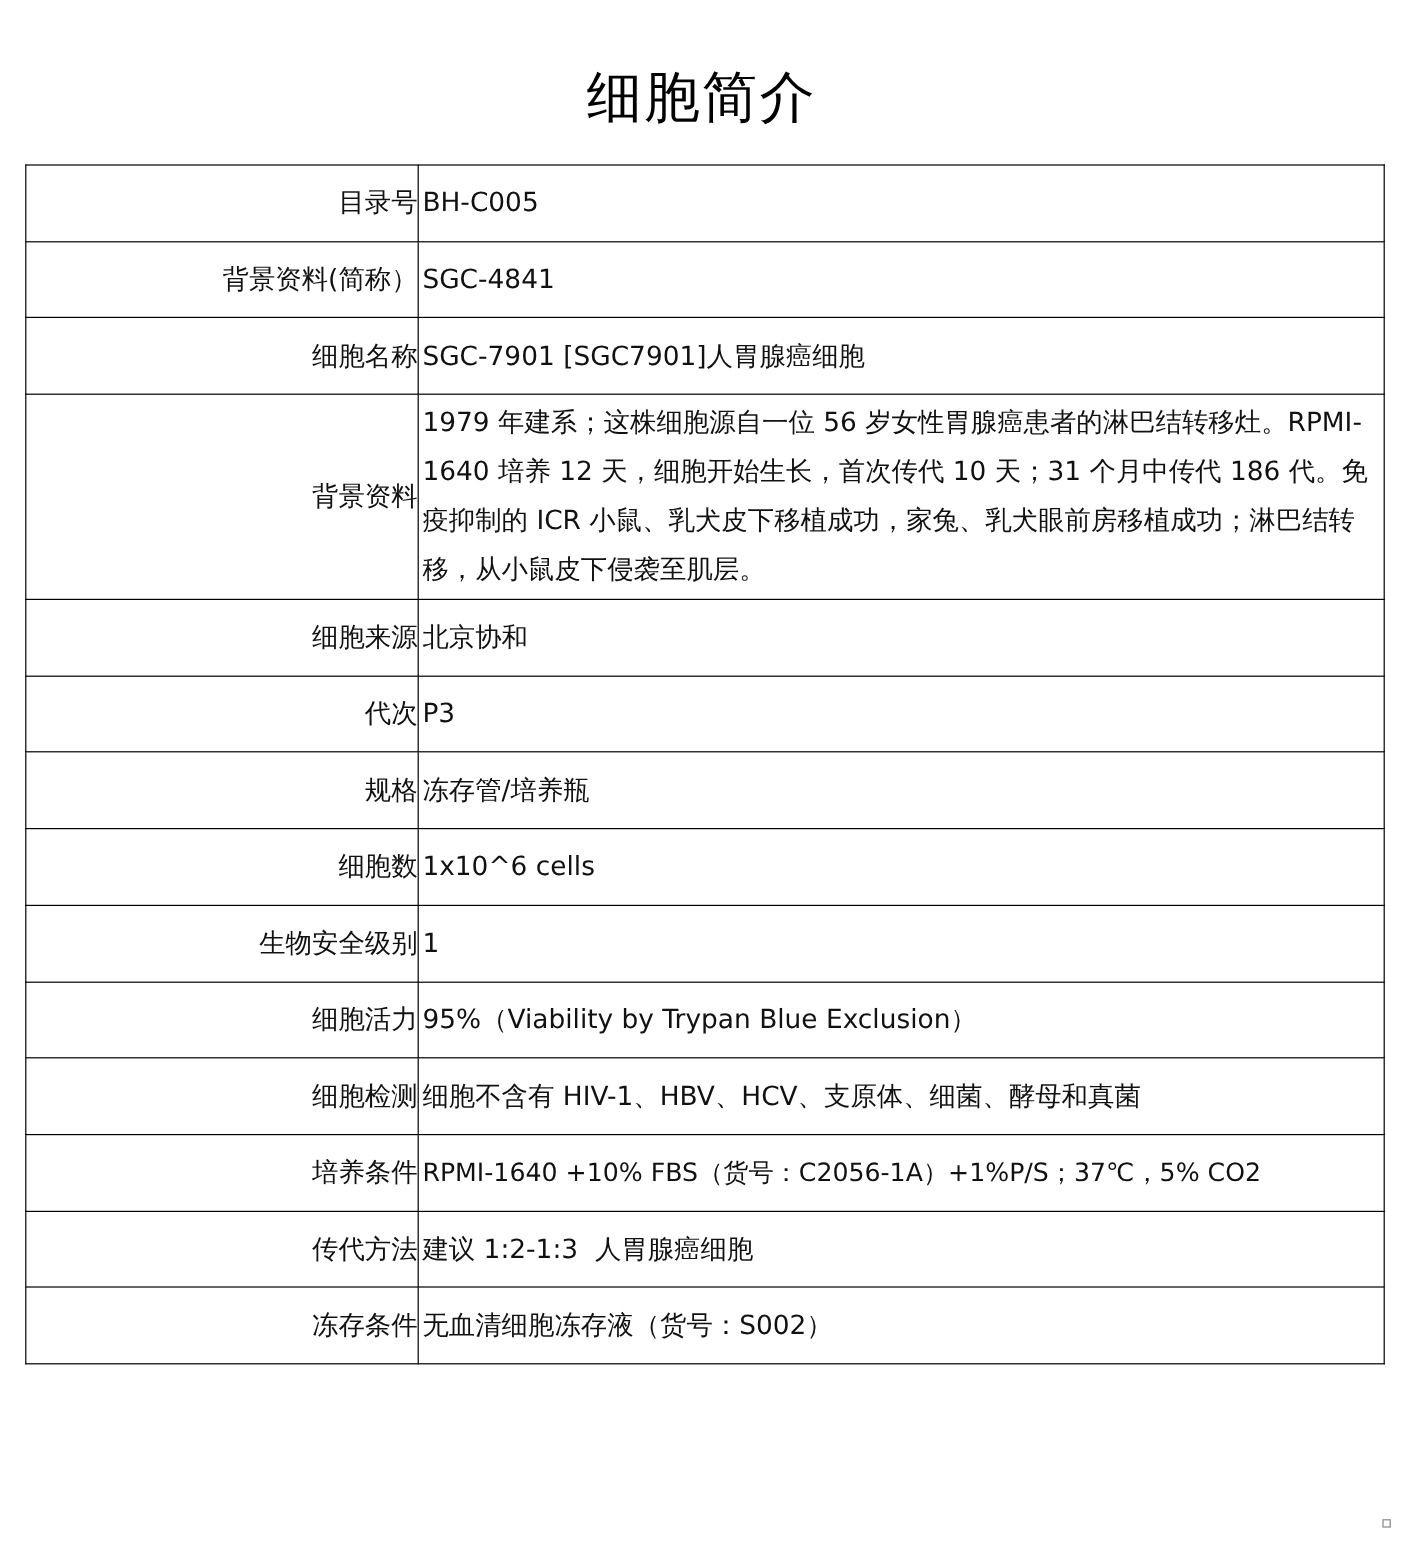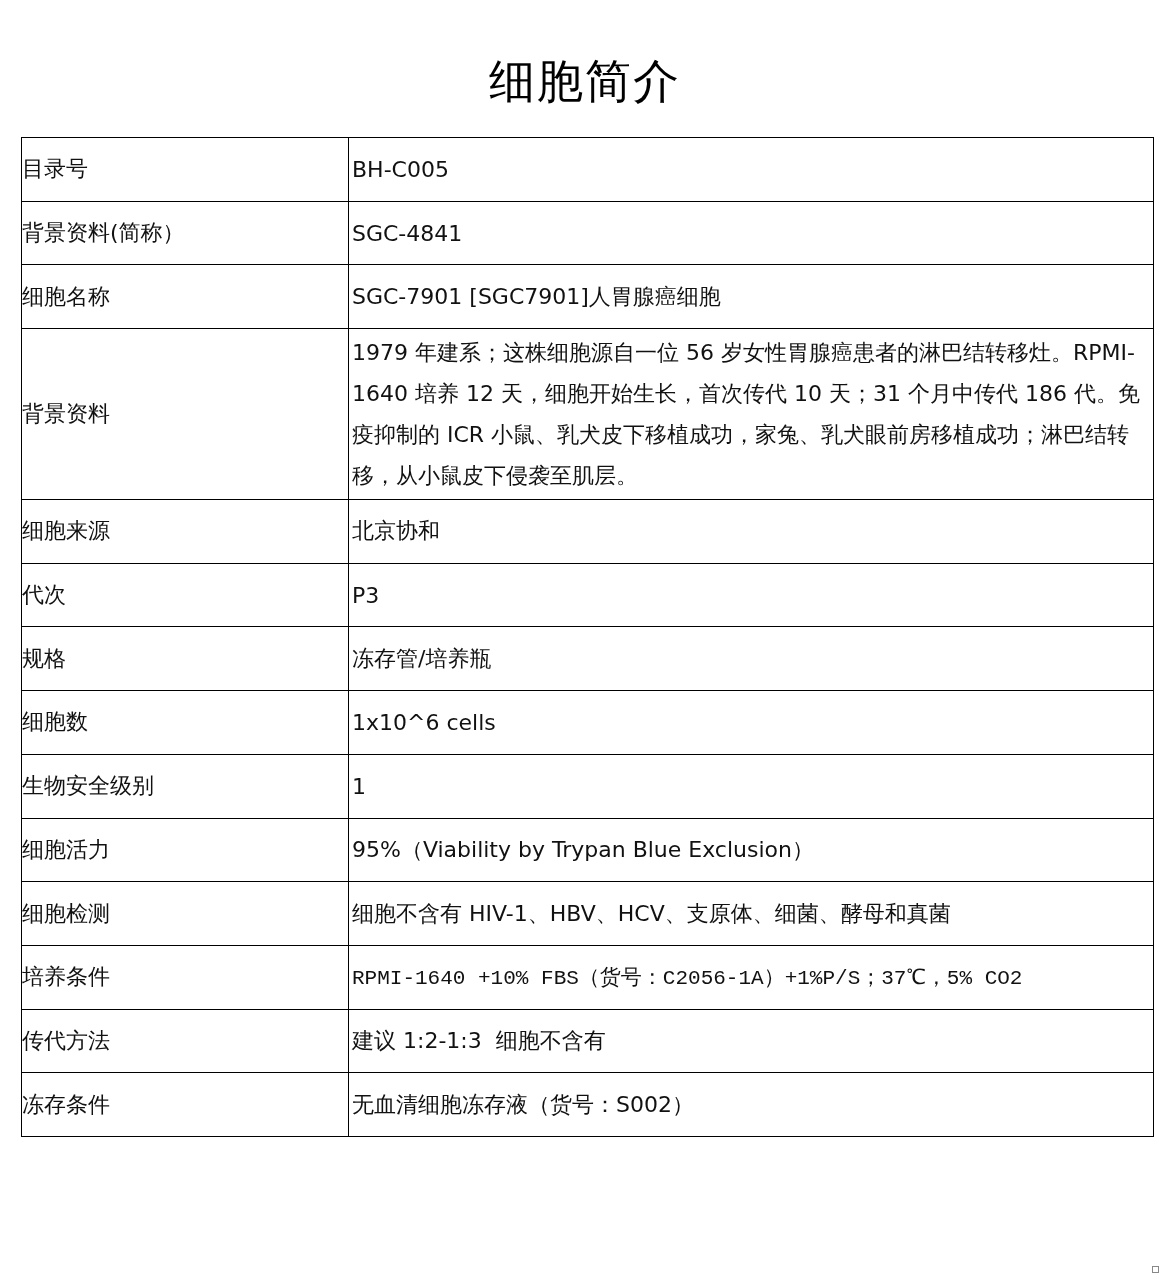--- a/index.html
+++ b/index.html
@@ -37,21 +37,21 @@
       table-layout: fixed;
     }
     table.info td {
       border: 1.5px solid #000000;
       padding: 0;
       font-size: 22px;
       color: #111111;
     }
     td.label {
       width: 326px;
-      text-align: left;
+      text-align: right;
       vertical-align: middle;
     }
     td.value {
       text-align: left;
       vertical-align: middle;
       padding-left: 3px !important;
       margin-left: 18px;
     }
     tr.r { height: 63.7px; }
     tr.tall { height: 170px; }
@@ -116,25 +116,25 @@
     <tr class="r">
       <td class="label">细胞活力</td>
       <td class="value">95%（Viability by Trypan Blue Exclusion）</td>
     </tr>
     <tr class="r">
       <td class="label">细胞检测</td>
       <td class="value">细胞不含有 HIV-1、HBV、HCV、支原体、细菌、酵母和真菌</td>
     </tr>
     <tr class="r">
       <td class="label">培养条件</td>
-      <td class="value" style="font-size:21px; white-space:nowrap;font-family:Liberation Mono, monospace;">RPMI-1640 +10% FBS（货号：C2056-1A）+1%P/S；37℃，5% CO2</td>
+      <td class="value" style="font-size:21px; white-space:nowrap;">RPMI-1640 +10% FBS（货号：C2056-1A）+1%P/S；37℃，5% CO2</td>
     </tr>
     <tr class="r">
       <td class="label">传代方法</td>
-      <td class="value" style="white-space:pre;">建议 1:2-1:3  细胞不含有</td>
+      <td class="value" style="white-space:pre;">建议 1:2-1:3  人胃腺癌细胞</td>
     </tr>
     <tr class="r">
       <td class="label">冻存条件</td>
       <td class="value">无血清细胞冻存液（货号：S002）</td>
     </tr>
   </tbody>
 </table>
 
 <div class="end-mark"></div>
 

